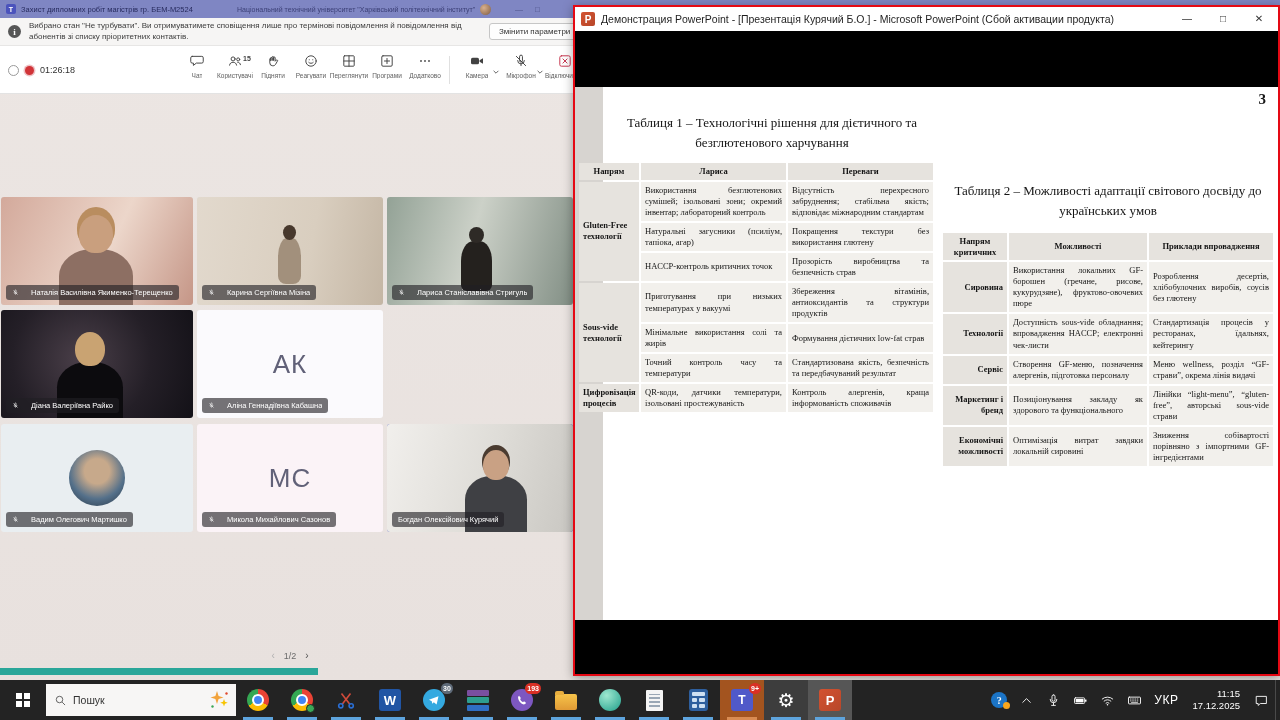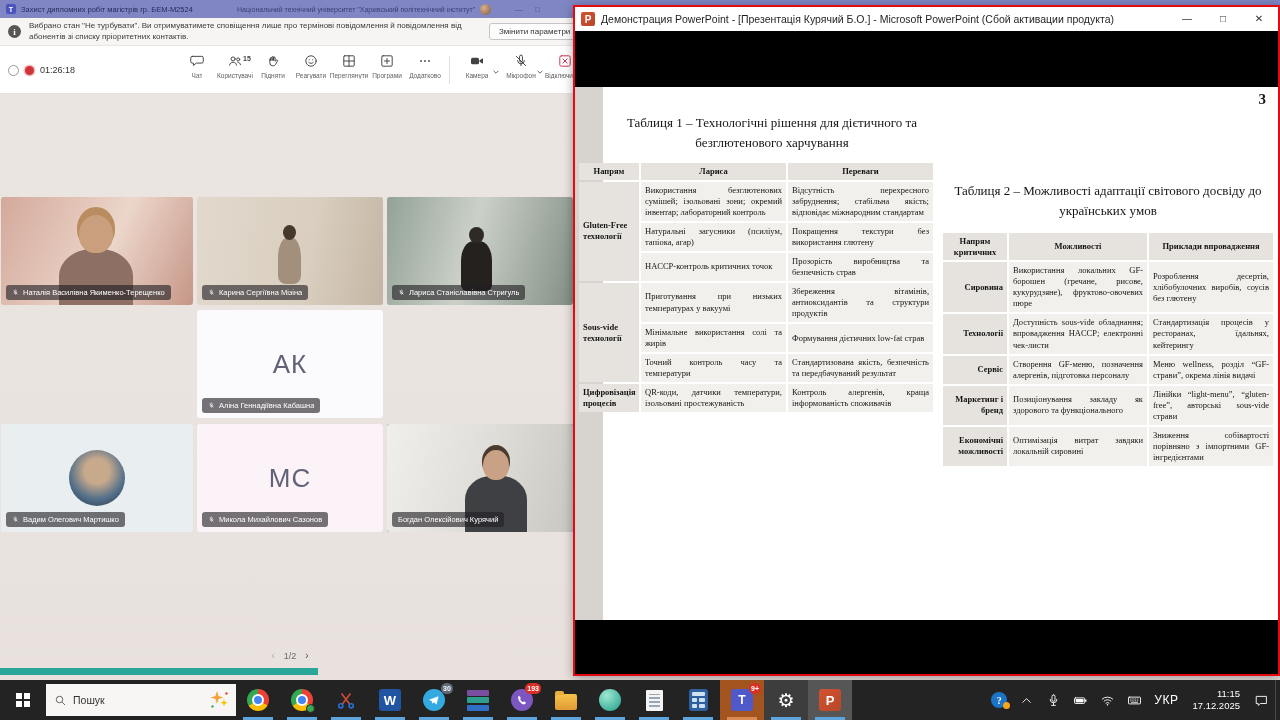--- a/index.html
+++ b/index.html
@@ -58,21 +58,21 @@
 .v-light .torso{left:78px;top:52px;width:62px;height:56px;border-radius:42% 42% 0 0;background:#3f4044}
 .tile.t-lavender{background:#fbfafd}
 .tile.t-pink{background:#fbf3f7}
 .initials{position:absolute;inset:0;display:flex;align-items:center;justify-content:center;font-size:26px;color:#616178;letter-spacing:1px}
 .avatarwrap{position:absolute;inset:0}
 .tile.t-warmgrey{background:#f2f0f3}
 .tile.t-bluegrey{background:#e9eef1}
 .avatar-circle{position:absolute;left:50%;top:50%;transform:translate(-50%,-50%);width:56px;height:56px;border-radius:50%}
 .v-avwoman .avatar-circle{background:radial-gradient(circle at 42% 32%,#e3b792 22%,#8a5f46 58%,#2f1f18 90%)}
 .v-avman .avatar-circle{background:radial-gradient(circle at 50% 38%,#c7a98b 28%,#54708a 62%,#2c3b4a 95%)}
-.chip{position:absolute;left:5px;bottom:5px;background:rgba(32,31,35,.62);border-radius:3px;color:#fff;font-size:7.5px;padding:3px 6px;display:flex;align-items:center;gap:4px;white-space:nowrap;max-width:93%}
+.chip{position:absolute;left:5px;bottom:5px;background:rgba(32,31,35,.62);border-radius:3px;color:#fff;font-size:7.5px;padding:3px 6px;display:flex;align-items:center;gap:12px;white-space:nowrap;max-width:93%}
 .chip svg{width:7px;height:7px;stroke:#fff;stroke-width:1.6;fill:none;flex:0 0 auto}
 .chip .nm{overflow:hidden;text-overflow:ellipsis}
 .pager{position:absolute;left:240px;top:556px;width:100px;display:flex;justify-content:center;gap:9px;align-items:center;font-size:9px;color:#6b6b6b}
 .pager .arrow{font-size:10px;color:#b0b0b0;cursor:pointer}
 .pager .next{color:#555}
 .tealbar{position:absolute;left:0;top:574px;width:318px;height:7px;background:#2aa699}
 
 
 #ppt{position:absolute;left:573px;top:5px;width:707px;height:671px;border:2px solid #e50914;background:#fff;box-shadow:0 2px 10px rgba(0,0,0,.35)}
 .p-titlebar{height:24px;background:#fff;display:flex;align-items:center;padding:0 4px 0 6px;gap:6px}
@@ -326,20 +326,32 @@
           <i class="torso"></i>
           <i class="head"></i>
         </div>
         <div class="chip">
           <svg viewBox="0 0 20 20">
             <path d="M8.2 4.4a1.8 1.8 0 0 1 3.6 0v5.2a1.8 1.8 0 0 1-3.6 0z M5.8 9.4a4.2 4.2 0 0 0 8.4 0M10 13.6v2.2M4.2 4.2l11.6 11.6"></path>
           </svg>
           <span class="nm">Лариса Станіславівна Стригуль</span>
         </div>
       </div>
+      <div class="tile" style="left:1px;top:216px;width:192px;">
+        <div class="scene v-dark">
+          <i class="torso"></i>
+          <i class="head"></i>
+        </div>
+        <div class="chip">
+          <svg viewBox="0 0 20 20">
+            <path d="M8.2 4.4a1.8 1.8 0 0 1 3.6 0v5.2a1.8 1.8 0 0 1-3.6 0z M5.8 9.4a4.2 4.2 0 0 0 8.4 0M10 13.6v2.2M4.2 4.2l11.6 11.6"></path>
+          </svg>
+          <span class="nm">Діана Валеріївна Райко</span>
+        </div>
+      </div>
       <div class="tile t-lavender" style="left:197px;top:216px;width:186px;">
         <div class="initials">АК</div>
         <div class="chip">
           <svg viewBox="0 0 20 20">
             <path d="M8.2 4.4a1.8 1.8 0 0 1 3.6 0v5.2a1.8 1.8 0 0 1-3.6 0z M5.8 9.4a4.2 4.2 0 0 0 8.4 0M10 13.6v2.2M4.2 4.2l11.6 11.6"></path>
           </svg>
           <span class="nm">Аліна Геннадіївна Кабашна</span>
         </div>
       </div>
       <div class="tile t-bluegrey" style="left:1px;top:330px;width:192px;">

